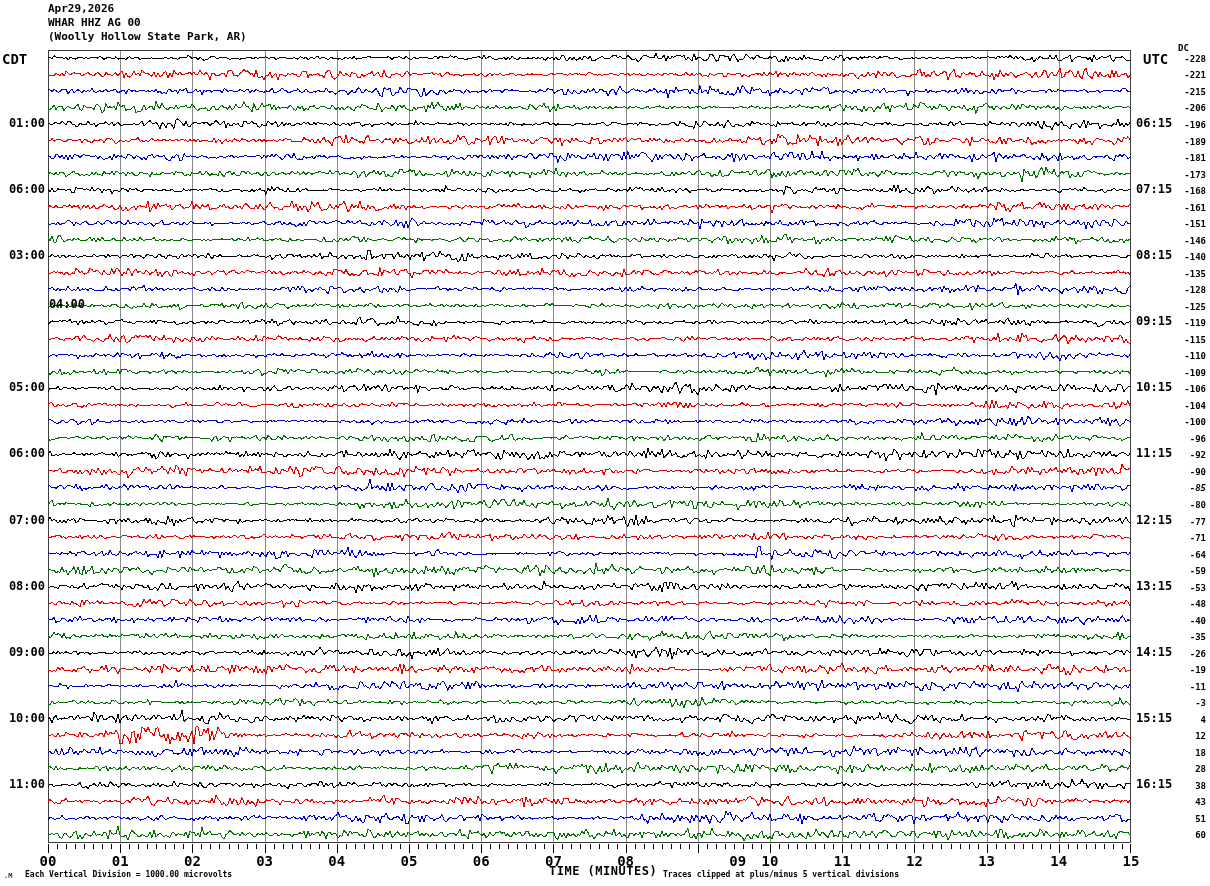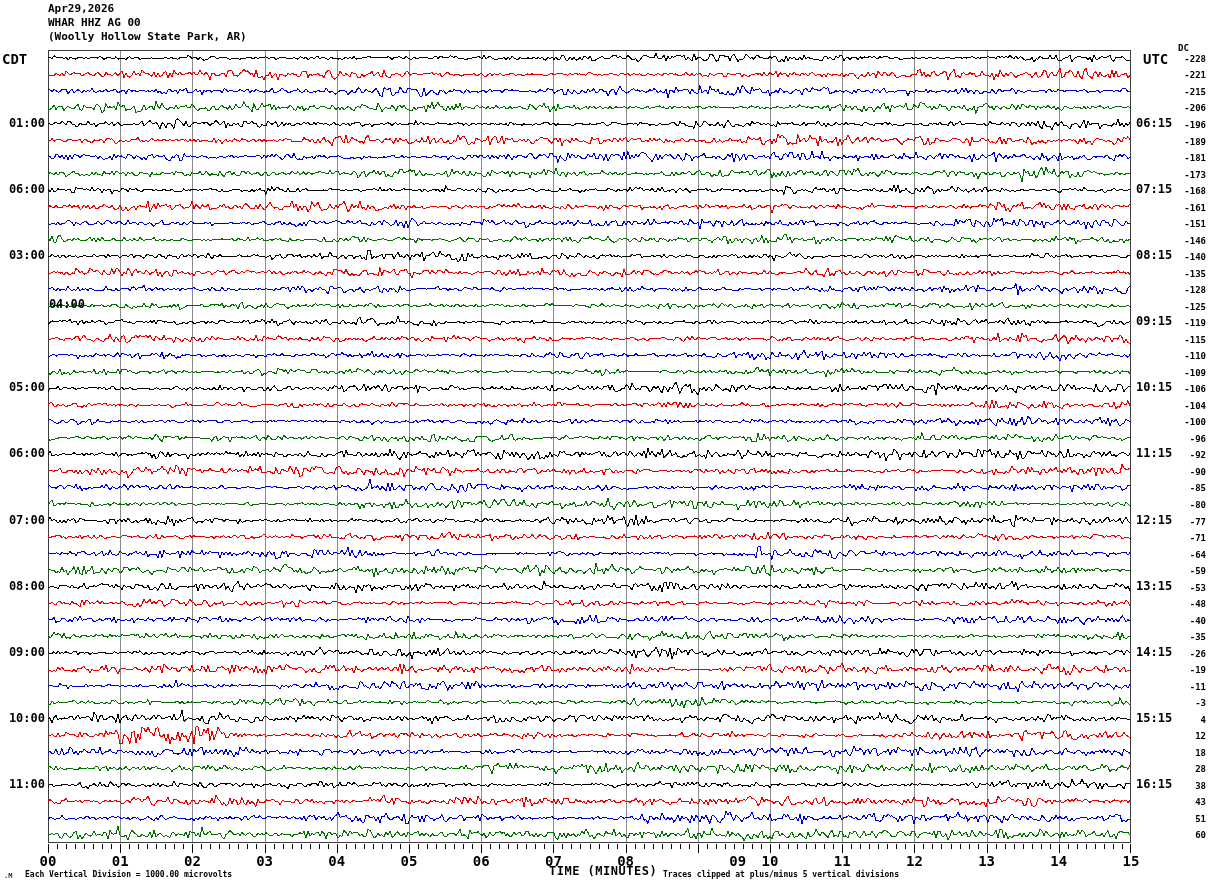--- a/index.html
+++ b/index.html
@@ -268,21 +268,21 @@
       <div class="abs dc-value" style="left: 1146px; top: 318px;">-119</div>
       <div class="abs dc-value" style="left: 1146px; top: 335px;">-115</div>
       <div class="abs dc-value" style="left: 1146px; top: 351px;">-110</div>
       <div class="abs dc-value" style="left: 1146px; top: 368px;">-109</div>
       <div class="abs dc-value" style="left: 1146px; top: 384px;">-106</div>
       <div class="abs dc-value" style="left: 1146px; top: 401px;">-104</div>
       <div class="abs dc-value" style="left: 1146px; top: 417px;">-100</div>
       <div class="abs dc-value" style="left: 1146px; top: 434px;">-96</div>
       <div class="abs dc-value" style="left: 1146px; top: 450px;">-92</div>
       <div class="abs dc-value" style="left: 1146px; top: 467px;">-90</div>
-      <div class="abs dc-value" style="left: 1146px; top: 483px;">-85</div>
+      <div class="abs dc-value" style="left: 1146px; top: 483px; font-style: italic;">-85</div>
       <div class="abs dc-value" style="left: 1146px; top: 500px;">-80</div>
       <div class="abs dc-value" style="left: 1146px; top: 517px;">-77</div>
       <div class="abs dc-value" style="left: 1146px; top: 533px;">-71</div>
       <div class="abs dc-value" style="left: 1146px; top: 550px;">-64</div>
       <div class="abs dc-value" style="left: 1146px; top: 566px;">-59</div>
       <div class="abs dc-value" style="left: 1146px; top: 583px;">-53</div>
       <div class="abs dc-value" style="left: 1146px; top: 599px;">-48</div>
       <div class="abs dc-value" style="left: 1146px; top: 616px;">-40</div>
       <div class="abs dc-value" style="left: 1146px; top: 632px;">-35</div>
       <div class="abs dc-value" style="left: 1146px; top: 649px;">-26</div>

